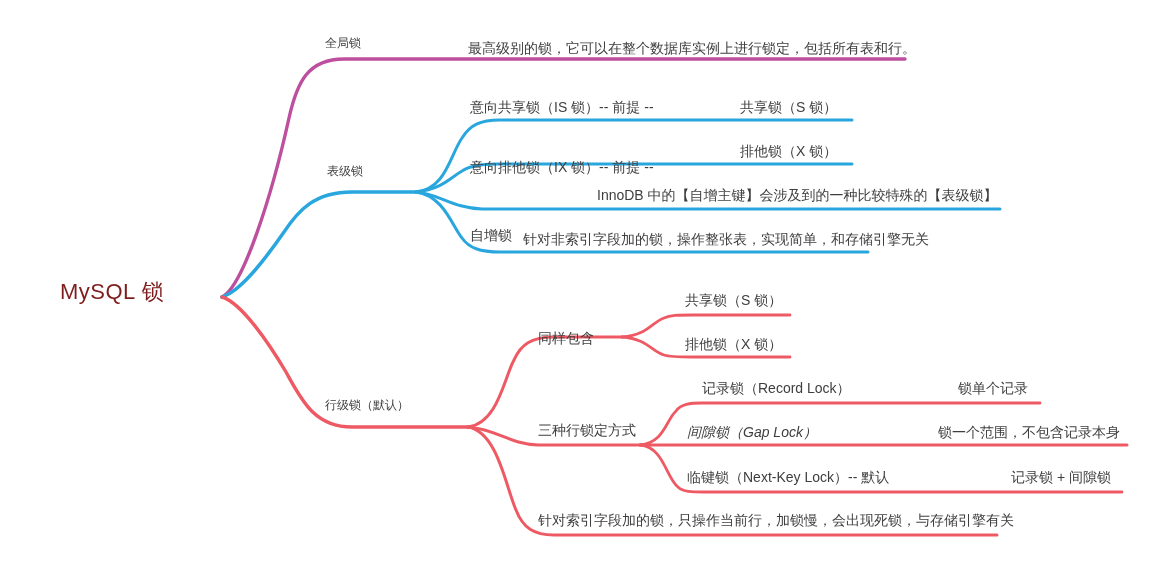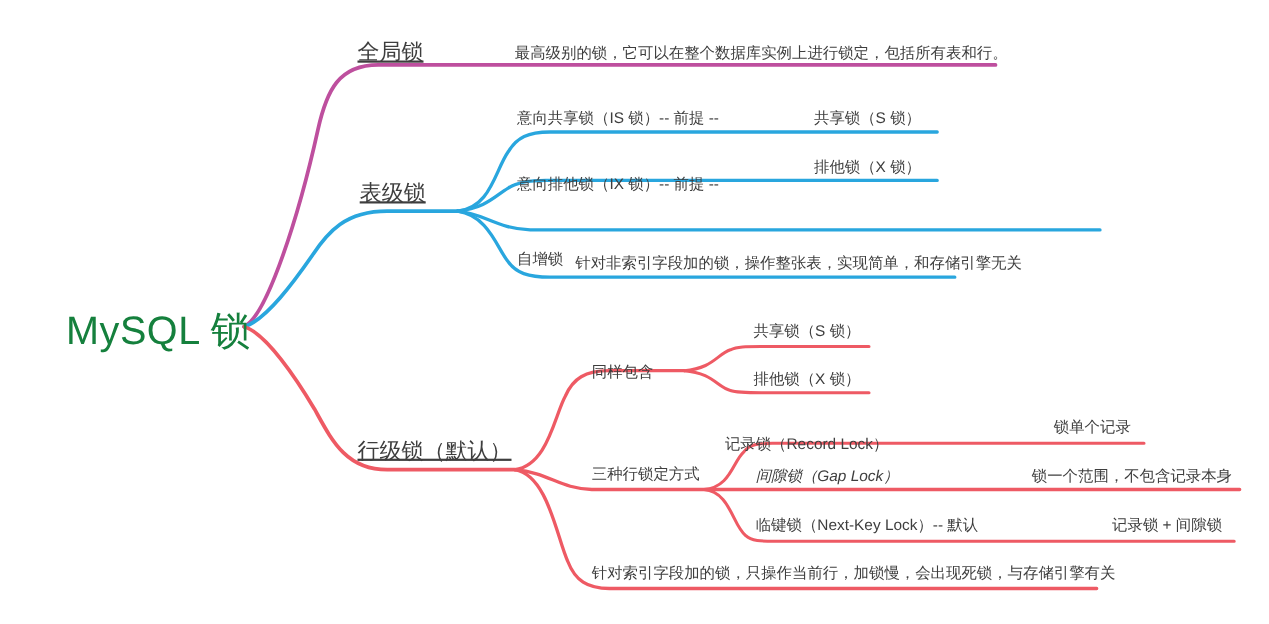--- a/index.html
+++ b/index.html
@@ -18,22 +18,22 @@
   .trunk{stroke-width:3.4px;}
   .limb{stroke-width:3px;}
   .twig{stroke-width:2.8px;}
   .node{
     position:absolute;
     color:var(--text-color,#3E3E3E);
     white-space:nowrap;
     font-size:14px;
     line-height:1.2;
   }
-  .node.lvl1{font-size:20px;text-decoration:underline;}
-  .node.root{font-size:36px;color:#15803d;letter-spacing:0.5px;}
+  .node.lvl1{font-size:12px;}
+  .node.root{font-size:22px;color:#7f1d1d;letter-spacing:0.5px;}
 </style>
 </head>
 <body>
 
 <div id="canvas">
 
   <svg id="wires" viewBox="0 0 1154 567" xmlns="http://www.w3.org/2000/svg">
 
     <path class="w-global trunk" d="M222,297 C243,287 272,195 289,118 C297,82 308,59 344,59 L905,59"></path>
 
@@ -57,28 +57,29 @@
 
   <div class="node lvl1" style="left:325px;top:36px;">全局锁</div>
   <div class="node" style="left:468px;top:40px;">最高级别的锁，它可以在整个数据库实例上进行锁定，包括所有表和行。</div>
 
   <div class="node lvl1" style="left:327px;top:164px;">表级锁</div>
   <div class="node" style="left:470px;top:99px;">意向共享锁（IS 锁）-- 前提 --</div>
   <div class="node" style="left:740px;top:99px;">共享锁（S 锁）</div>
   <div class="node" style="left:470px;top:143px;margin-top:16px;">意向排他锁（IX 锁）-- 前提 --</div>
   <div class="node" style="left:740px;top:143px;">排他锁（X 锁）</div>
   <div class="node" style="left:470px;top:187px;margin-top:40px;">自增锁</div>
+  <div class="node" style="left:597px;top:187px;">InnoDB 中的【自增主键】会涉及到的一种比较特殊的【表级锁】</div>
   <div class="node" style="left:487px;top:231px;margin-left:36px;">针对非索引字段加的锁，操作整张表，实现简单，和存储引擎无关</div>
 
   <div class="node lvl1" style="left:325px;top:398px;">行级锁（默认）</div>
   <div class="node" style="left:538px;top:330px;">同样包含</div>
   <div class="node" style="left:685px;top:292px;">共享锁（S 锁）</div>
   <div class="node" style="left:685px;top:336px;">排他锁（X 锁）</div>
   <div class="node" style="left:538px;top:422px;">三种行锁定方式</div>
-  <div class="node" style="left:659px;top:380px;margin-top:15px;">记录锁（Record Lock）</div>
+  <div class="node" style="left:702px;top:380px;">记录锁（Record Lock）</div>
   <div class="node" style="left:958px;top:380px;">锁单个记录</div>
   <div class="node" style="left:687px;top:424px;font-style:italic;">间隙锁（Gap Lock）</div>
   <div class="node" style="left:938px;top:424px;">锁一个范围，不包含记录本身</div>
   <div class="node" style="left:687px;top:469px;">临键锁（Next-Key Lock）-- 默认</div>
   <div class="node" style="left:1011px;top:469px;">记录锁 + 间隙锁</div>
   <div class="node" style="left:538px;top:512px;">针对索引字段加的锁，只操作当前行，加锁慢，会出现死锁，与存储引擎有关</div>
 
 </div>
 
 </body></html>

